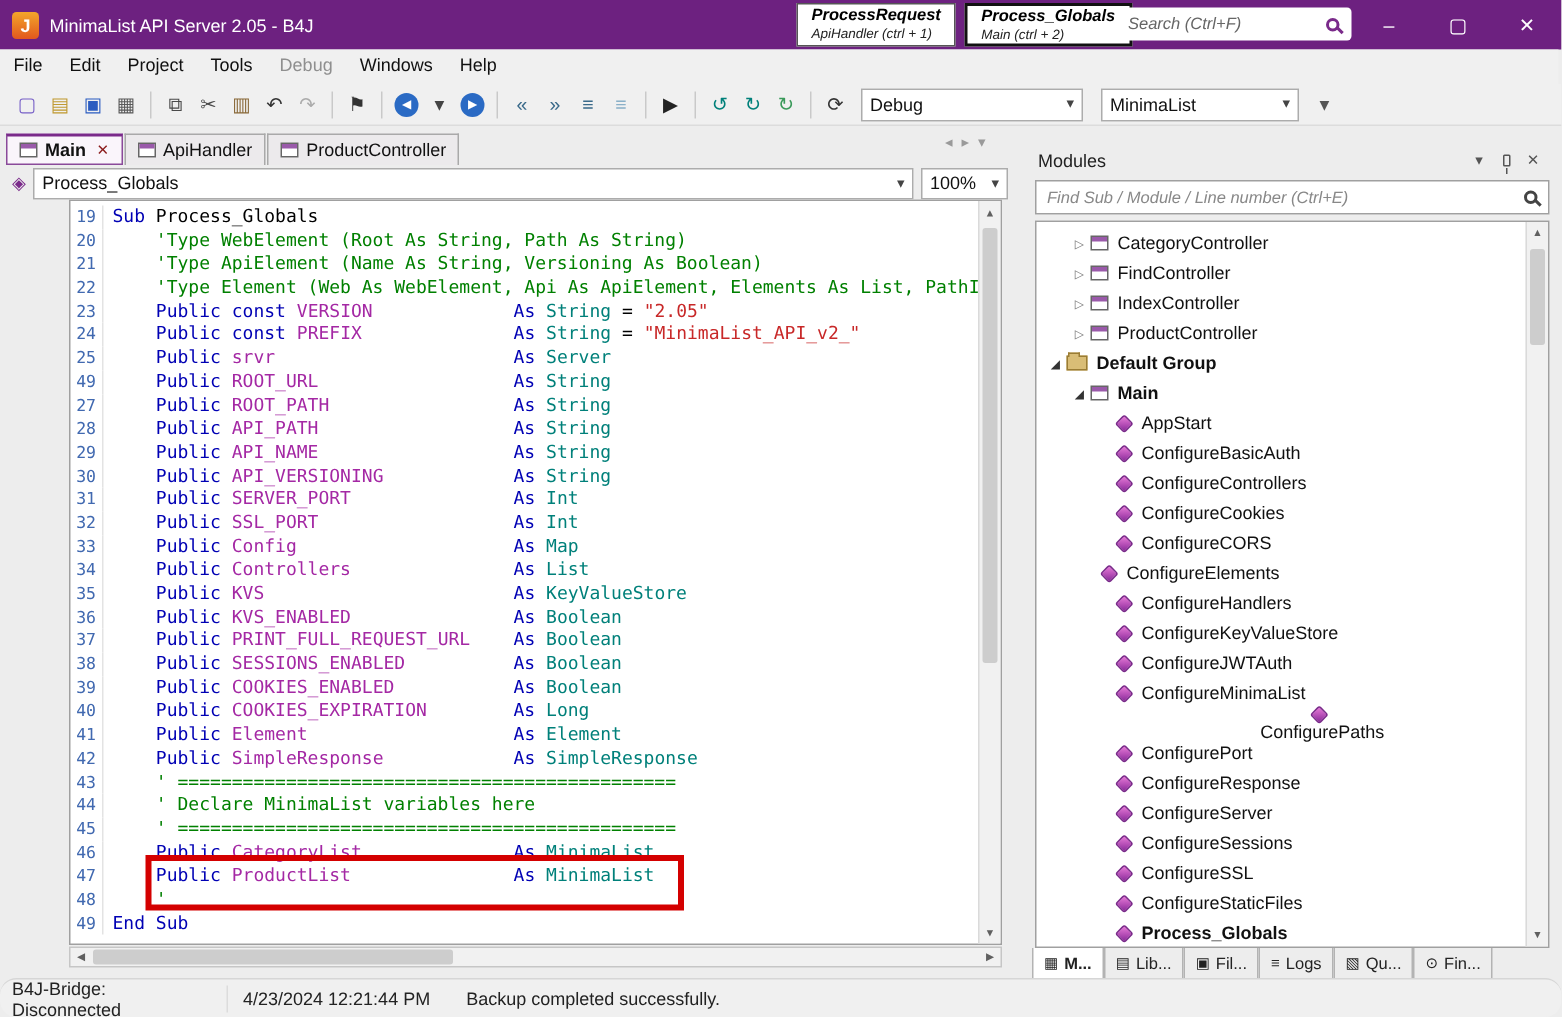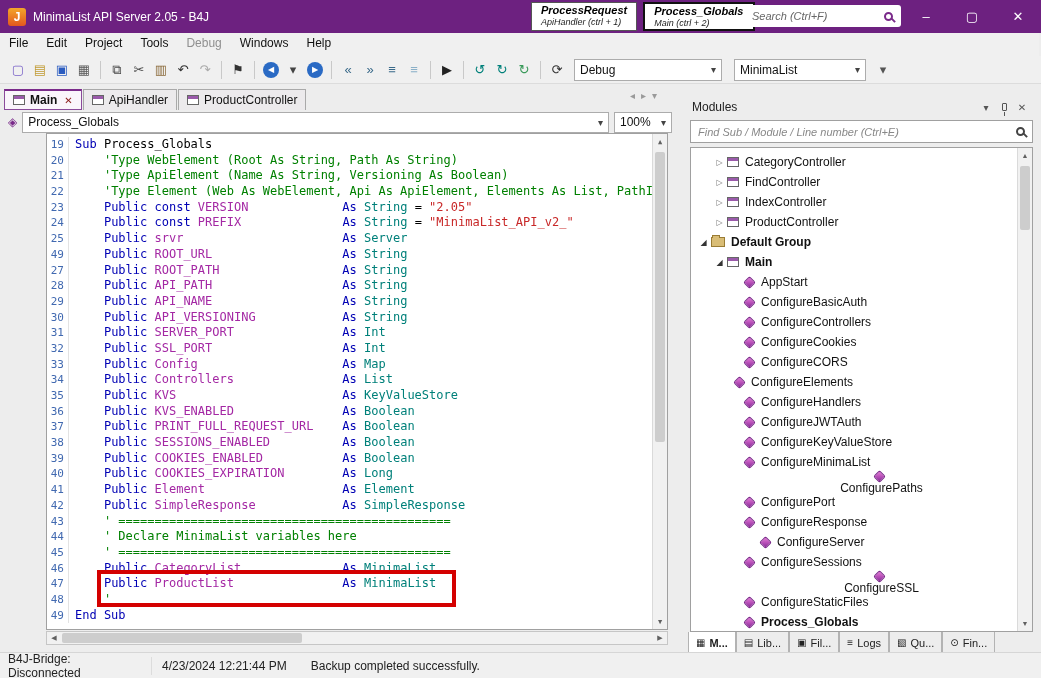--- a/index.html
+++ b/index.html
@@ -90,21 +90,21 @@
   .folder-icon::before{content:"";position:absolute;top:-3px;left:0;width:6px;height:2px;background:#d9bd76;border:1px solid #9a7c34;border-bottom:none;}
   .tree-box .win-icon{margin:0 4px 0 1px;}
   .tree-scroll{position:absolute;right:0;top:0;bottom:0;width:15px;background:#f1f1f1;border-left:1px solid #dadada;}
   .tree-scroll .vs-thumb{top:18px;height:64px;}
   .panel-tabs{position:absolute;left:0;right:0;bottom:0;height:24px;display:flex;align-items:flex-start;padding-left:2px;}
   .ptab{height:22px;display:flex;align-items:center;gap:4px;padding:0 7px;background:#ededed;border:1px solid #b3b3b3;border-top:none;font-size:11px;color:#222;}
   .ptab.active{background:#fff;font-weight:bold;}
   .ptab-icon{font-size:10px;}
 
   
-  .statusbar{position:absolute;left:0;bottom:0;width:1041px;height:26px;background:#f0f0f0;border-top:1px solid #d6d6d6;display:flex;align-items:center;font-size:12px;color:#222;}
+  .statusbar{position:absolute;left:0;bottom:0;width:1041px;height:26px;background:#f0f0f0;border-top:1px solid #d6d6d6;display:flex;align-items:center;font-size:12px;color:#222;border-radius:11px;}
   .sb-cell{padding:0 8px;height:18px;display:flex;align-items:center;}
   .sb-bridge{width:152px;border-right:1px solid #dcdcdc;}
   .sb-time{margin-left:2px;}
   .sb-msg{margin-left:8px;}
 </style>
 </head>
 <body>
 
 <div class="titlebar">
   <div class="app-icon">J</div>
@@ -337,58 +337,58 @@
           <span class="tlabel">ConfigureElements</span>
         </div>
         <div class="trow" style="padding-left: 38px;">
           <span class="tarrow"></span>
           <span class="sub-icon"></span>
           <span class="tlabel">ConfigureHandlers</span>
         </div>
         <div class="trow" style="padding-left: 38px;">
           <span class="tarrow"></span>
           <span class="sub-icon"></span>
+          <span class="tlabel">ConfigureKeyValueStore</span>
+        </div>
+        <div class="trow" style="padding-left: 38px;">
+          <span class="tarrow"></span>
+          <span class="sub-icon"></span>
           <span class="tlabel">ConfigureJWTAuth</span>
         </div>
         <div class="trow" style="padding-left: 38px;">
           <span class="tarrow"></span>
           <span class="sub-icon"></span>
-          <span class="tlabel">ConfigureKeyValueStore</span>
-        </div>
-        <div class="trow" style="padding-left: 38px;">
-          <span class="tarrow"></span>
-          <span class="sub-icon"></span>
           <span class="tlabel">ConfigureMinimaList</span>
         </div>
         <div class="trow" style="padding-left: 38px; flex-direction: column;">
           <span class="tarrow"></span>
           <span class="sub-icon"></span>
           <span class="tlabel">ConfigurePaths</span>
         </div>
         <div class="trow" style="padding-left: 38px;">
           <span class="tarrow"></span>
           <span class="sub-icon"></span>
           <span class="tlabel">ConfigurePort</span>
         </div>
         <div class="trow" style="padding-left: 38px;">
           <span class="tarrow"></span>
           <span class="sub-icon"></span>
           <span class="tlabel">ConfigureResponse</span>
         </div>
-        <div class="trow" style="padding-left: 38px; margin-left: 16px;">
+        <div class="trow" style="padding-left: 38px;">
           <span class="tarrow"></span>
           <span class="sub-icon"></span>
           <span class="tlabel">ConfigureServer</span>
         </div>
         <div class="trow" style="padding-left: 38px;">
           <span class="tarrow"></span>
           <span class="sub-icon"></span>
           <span class="tlabel">ConfigureSessions</span>
         </div>
-        <div class="trow" style="padding-left: 38px; flex-direction: column;">
+        <div class="trow" style="padding-left: 38px;">
           <span class="tarrow"></span>
           <span class="sub-icon"></span>
           <span class="tlabel">ConfigureSSL</span>
         </div>
         <div class="trow" style="padding-left: 38px;">
           <span class="tarrow"></span>
           <span class="sub-icon"></span>
           <span class="tlabel">ConfigureStaticFiles</span>
         </div>
         <div class="trow bold" style="padding-left: 38px;">

